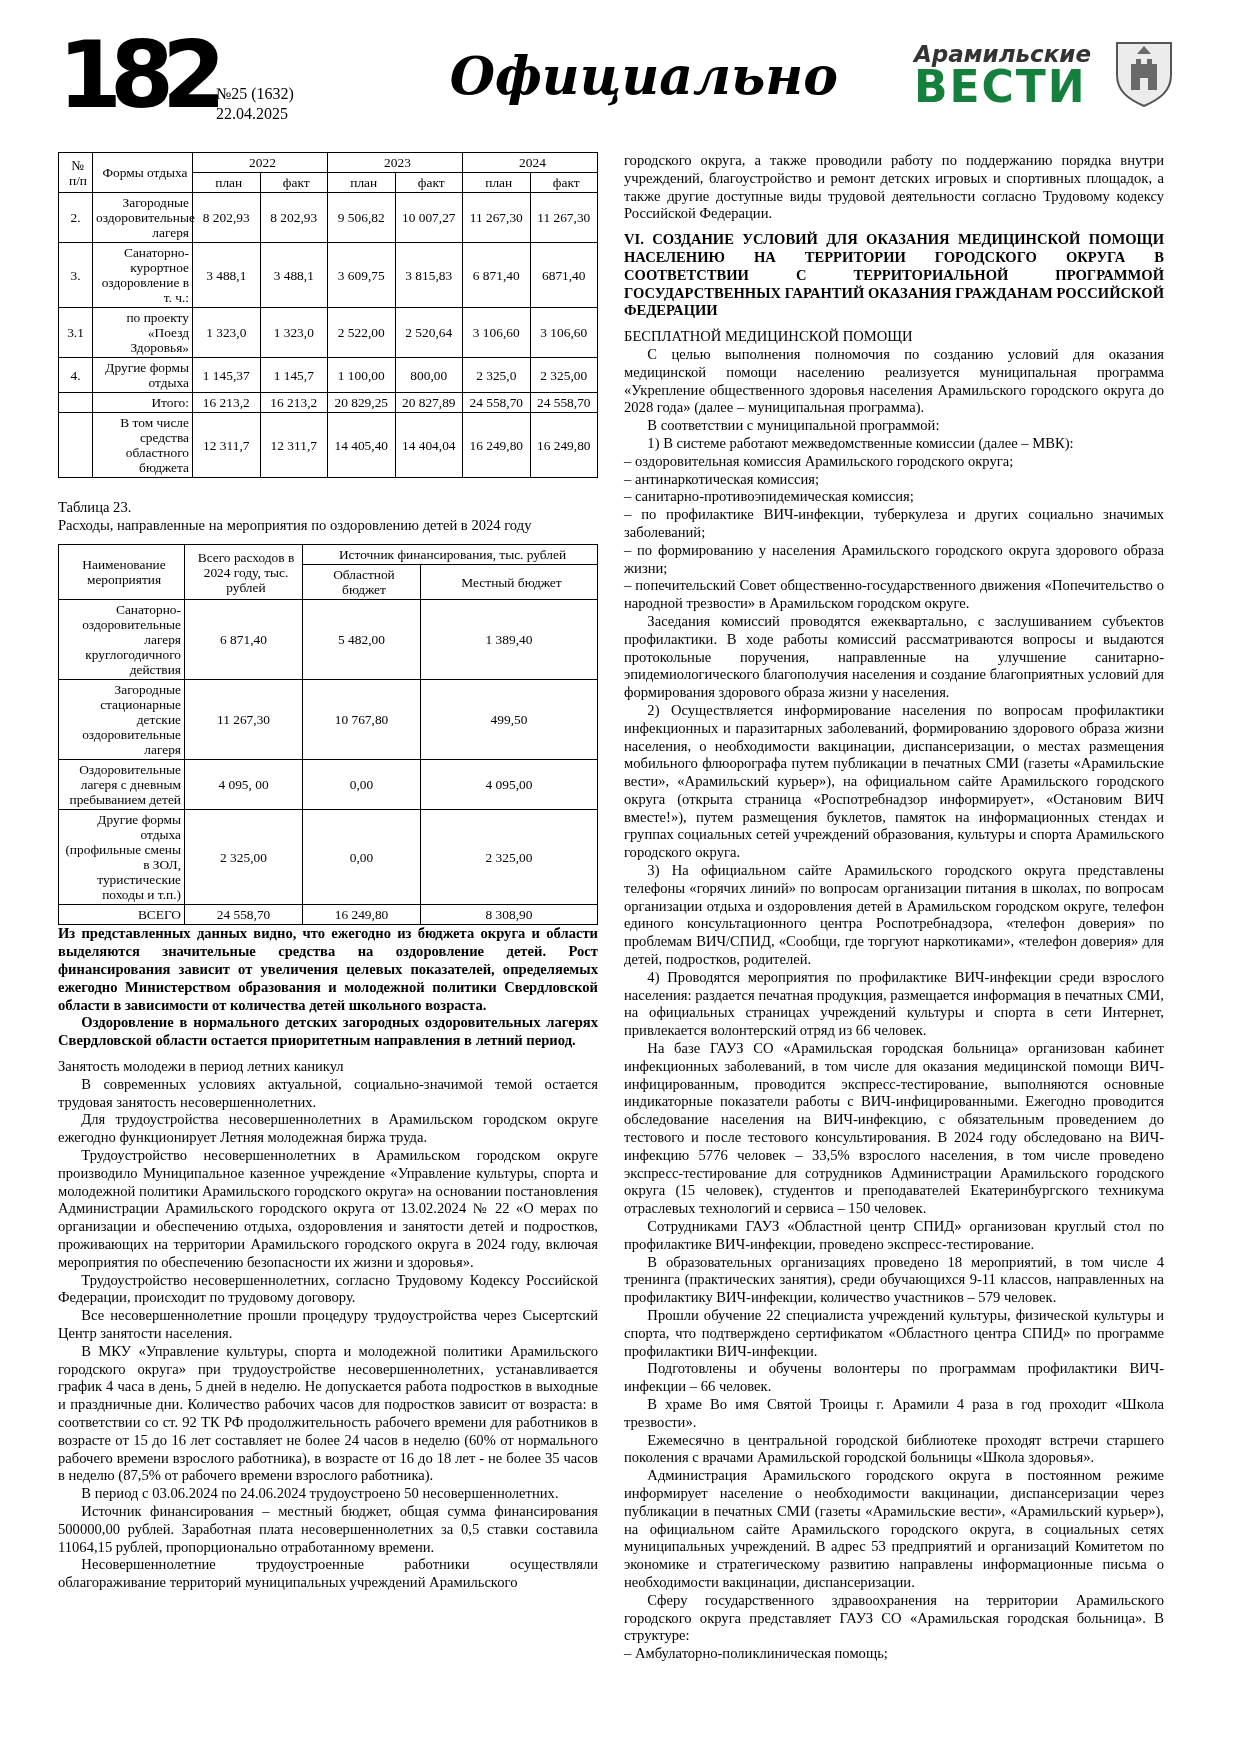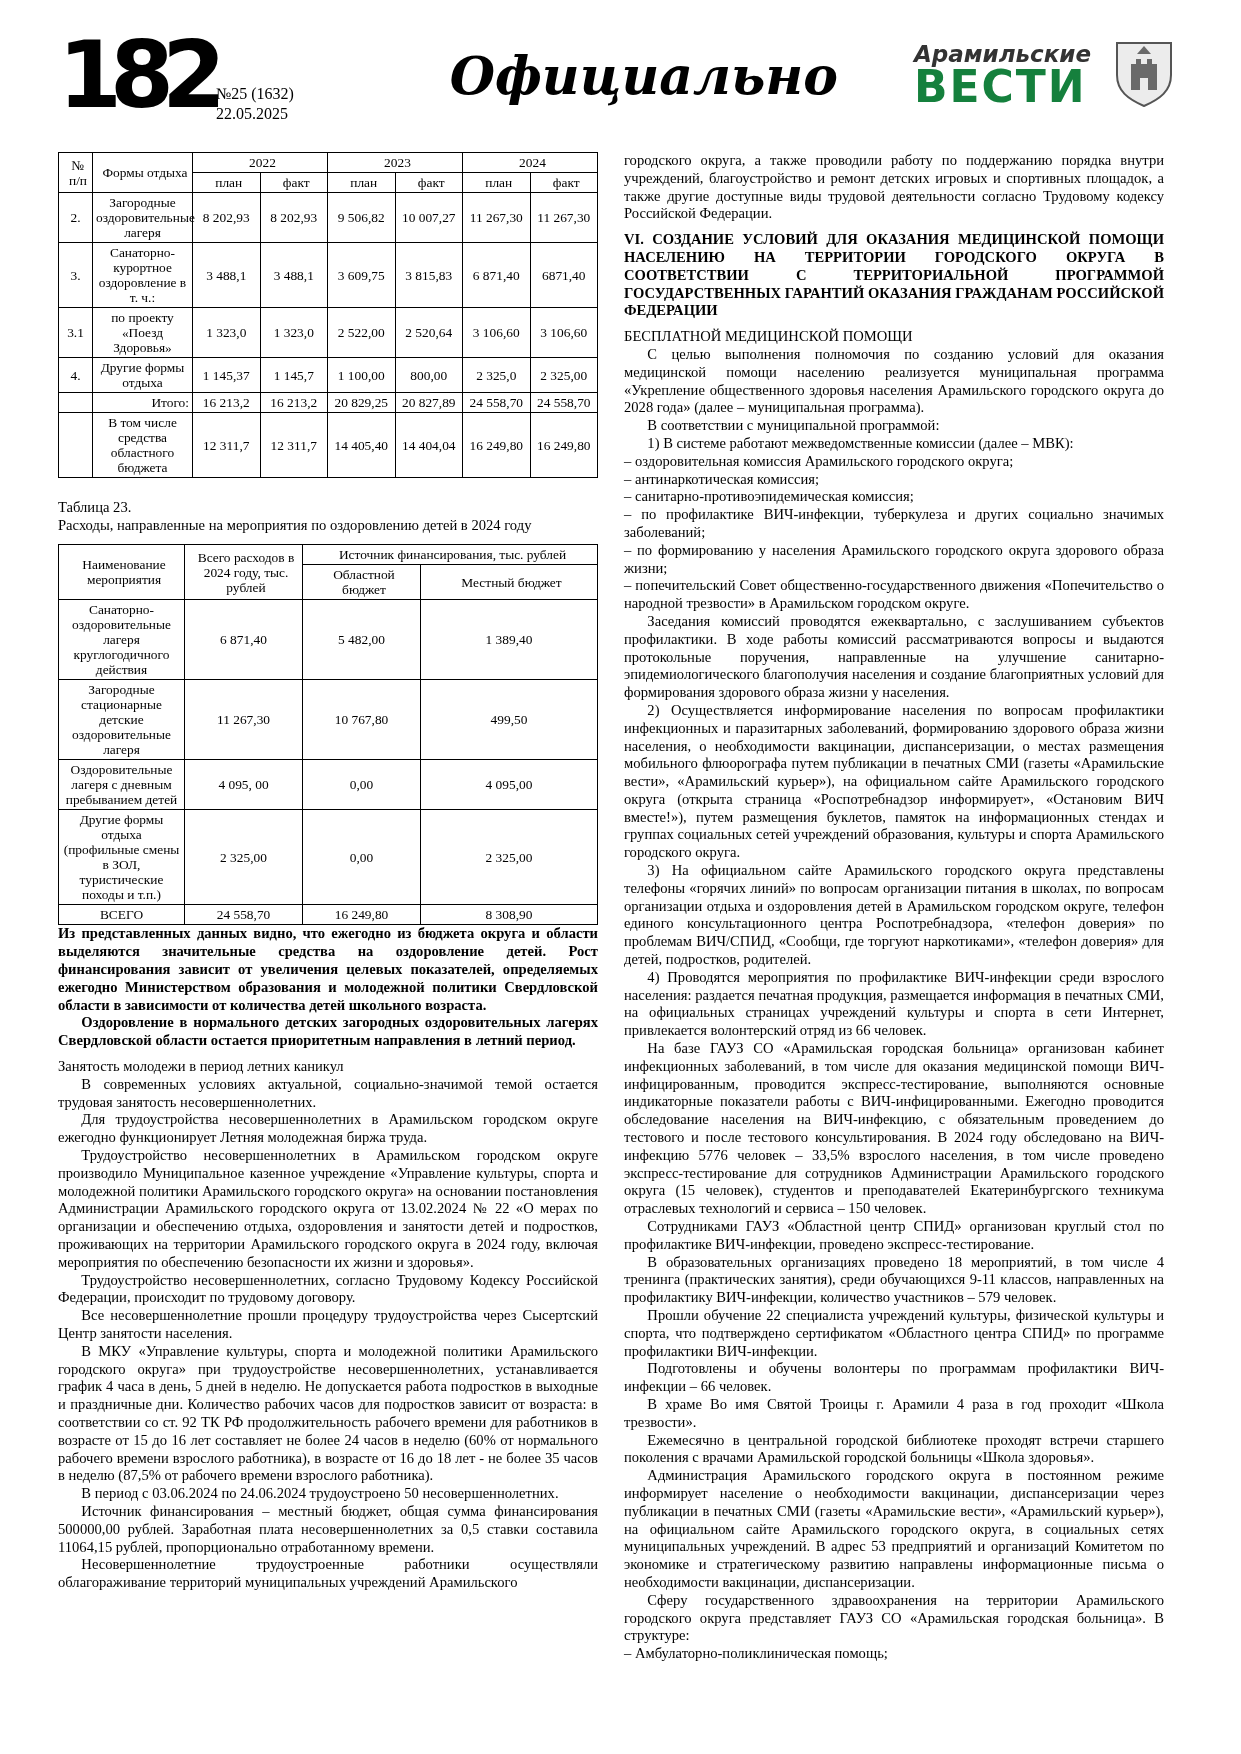--- a/index.html
+++ b/index.html
@@ -43,21 +43,21 @@
 
   
   .columns { display: flex; gap: 26px; margin-top: 16px; }
   .col { width: 540px; font-size: 14.6px; line-height: 1.22; text-align: justify; }
 
   
   table { border-collapse: collapse; width: 100%; font-size: 13.4px; line-height: 1.12; table-layout: fixed; }
   th, td { border: 1px solid #000; padding: 2px 3px; vertical-align: middle; font-weight: normal; }
   th { text-align: center; padding-left: 8px; }
   .td-num, .td-val, .td-val2 { text-align: center; }
-  .td-label, .td-label2 { text-align: center; }
+  .td-label, .td-label2 { text-align: right; }
   .col-num { width: 34px; }
   .col-label { width: 100px; }
   .t2-col-label { width: 126px; }
   .t2-col-total { width: 118px; }
   .t2-col-reg { width: 118px; }
 
   .table-caption { margin: 20px 0 10px 0; font-size: 14.6px; line-height: 1.25; }
 
   
   .text-block .para { margin: 0; }
@@ -70,21 +70,21 @@
 </style>
 </head>
 <body>
 
 <div class="page">
 
   <div class="masthead">
     <div class="pagenum">182</div>
     <div class="issue-block">
       <div>№25 (1632)</div>
-      <div>22.05.2025</div>
+      <div>22.04.2025</div>
     </div>
     <div class="section-title">Официально</div>
     <div class="brand">
       <div class="brand-text">
         <span class="brand-top">Арамильские</span>
         <span class="brand-bottom">ВЕСТИ</span>
       </div>
       <span class="emblem">
         <svg width="62" height="70" viewBox="0 0 62 70" xmlns="http://www.w3.org/2000/svg">
           <path d="M4 3 h54 v32 c0 16 -11 24 -27 31 c-16 -7 -27 -15 -27 -31 z" fill="#ececec" stroke="#555" stroke-width="2"></path>

